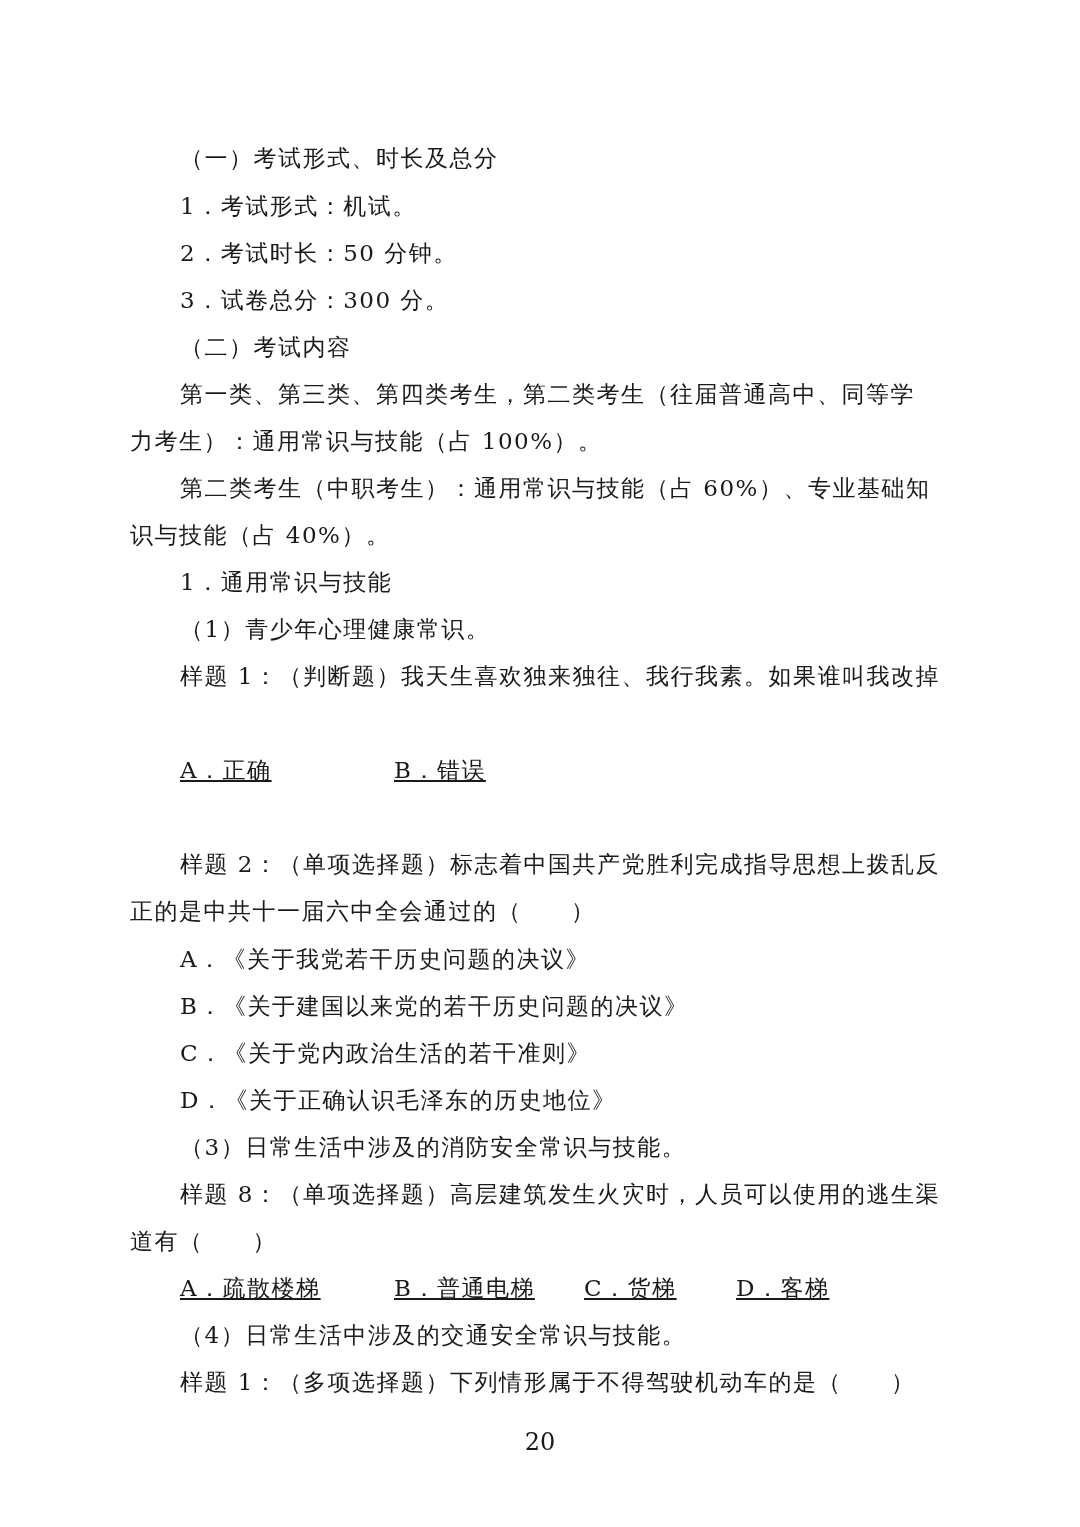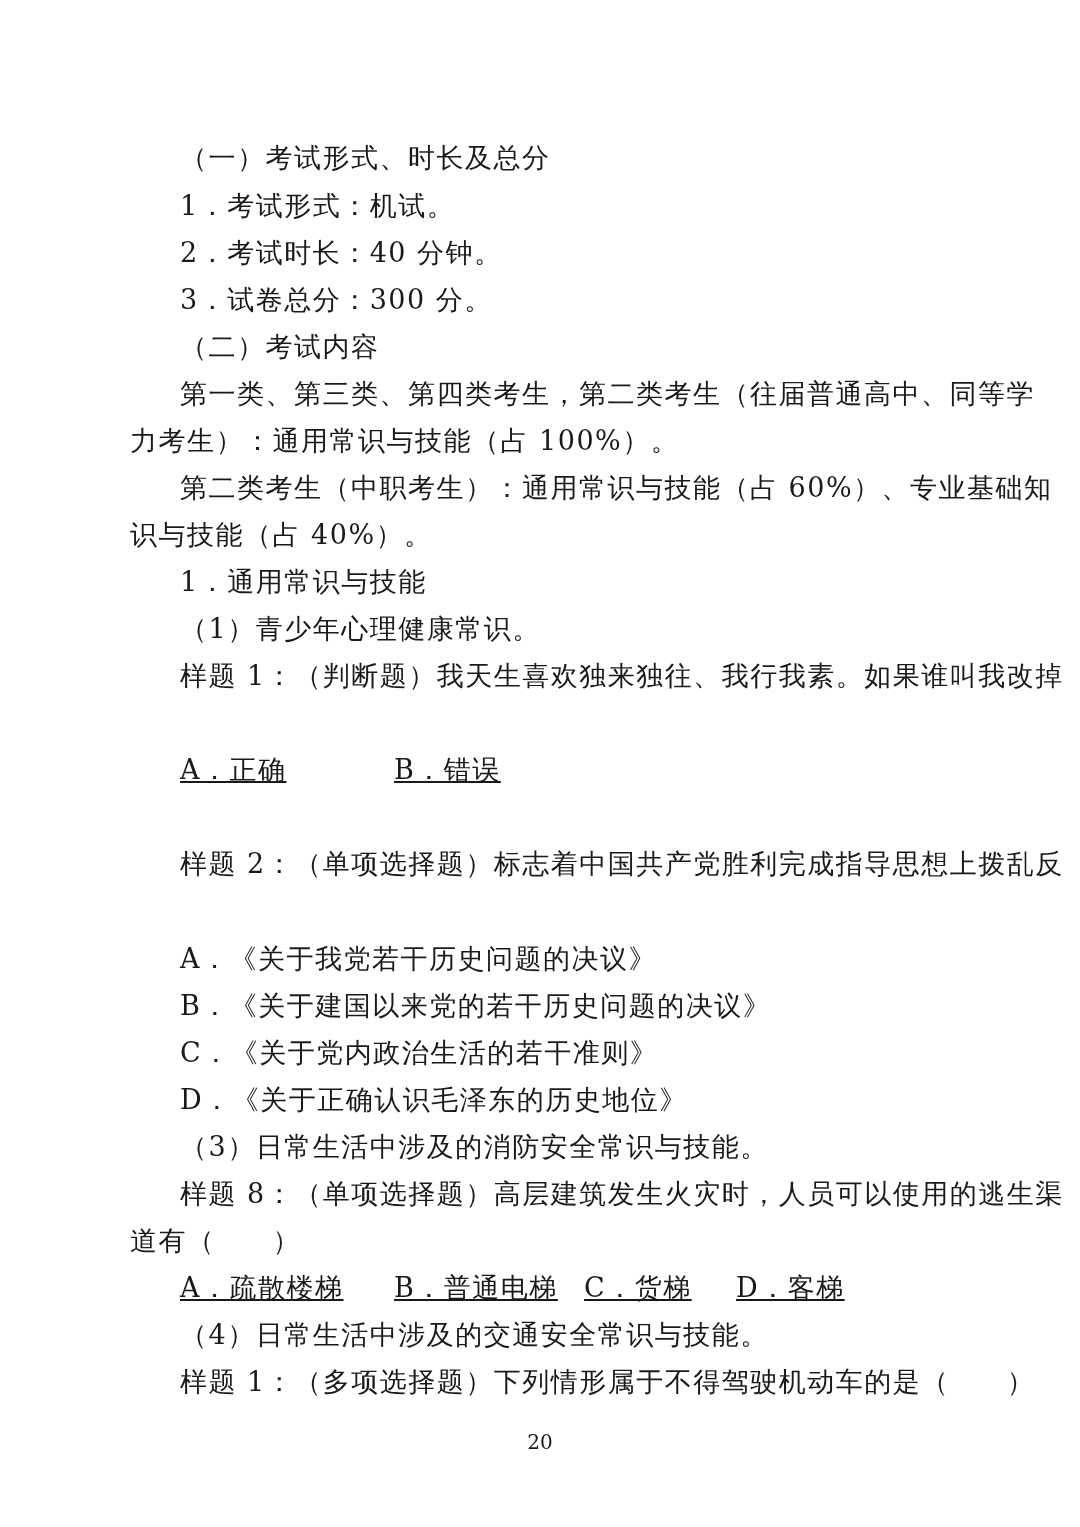--- a/index.html
+++ b/index.html
@@ -4,53 +4,54 @@
 <style>
   html, body { margin: 0; padding: 0; background: #ffffff; }
   body {
     width: 1080px; height: 1527px; position: relative; overflow: hidden;
     font-family: "DejaVu Serif", "Liberation Serif", serif;
     color: #1a1a1a;
   }
   .page { position: absolute; left: 0; top: 0; width: 1080px; height: 1527px; }
   .line {
     position: absolute;
-    font-size: 27px;
+    font-size: 23px;
     line-height: 30px;
     white-space: nowrap;
     letter-spacing: 1.5px;
   }
   .opts { display: flex; text-decoration: underline; }
   .opt { display: inline-block; }
   .page-number {
     position: absolute; left: 0; width: 1080px; text-align: center;
-    top: 1430px; font-size: 20px; line-height: 24px;
+    top: 1430px; font-size: 24px; line-height: 24px;
   }
 </style>
 </head>
 <body>
 
 <div class="page">
   <div class="line" style="left:180px;top:143px">（一）考试形式、时长及总分</div>
   <div class="line" style="left:180px;top:191px">1．考试形式：机试。</div>
-  <div class="line" style="left:180px;top:238px">2．考试时长：40 分钟。</div>
+  <div class="line" style="left:180px;top:238px">2．考试时长：50 分钟。</div>
   <div class="line" style="left:180px;top:285px">3．试卷总分：300 分。</div>
   <div class="line" style="left:180px;top:332px">（二）考试内容</div>
   <div class="line" style="left:180px;top:379px">第一类、第三类、第四类考生，第二类考生（往届普通高中、同等学</div>
   <div class="line" style="left:130px;top:426px">力考生）：通用常识与技能（占 100%）。</div>
   <div class="line" style="left:180px;top:473px">第二类考生（中职考生）：通用常识与技能（占 60%）、专业基础知</div>
   <div class="line" style="left:130px;top:520px">识与技能（占 40%）。</div>
   <div class="line" style="left:180px;top:567px">1．通用常识与技能</div>
   <div class="line" style="left:180px;top:614px">（1）青少年心理健康常识。</div>
   <div class="line" style="left:180px;top:661px">样题 1：（判断题）我天生喜欢独来独往、我行我素。如果谁叫我改掉</div>
   <div class="line opts" style="left:180px;top:755px">
     <span class="opt" style="width:214px">A．正确</span>
     <span class="opt">B．错误</span>
   </div>
   <div class="line" style="left:180px;top:849px">样题 2：（单项选择题）标志着中国共产党胜利完成指导思想上拨乱反</div>
+  <div class="line" style="left:130px;top:896px">正的是中共十一届六中全会通过的（　　）</div>
   <div class="line" style="left:180px;top:944px">A．《关于我党若干历史问题的决议》</div>
   <div class="line" style="left:180px;top:991px">B．《关于建国以来党的若干历史问题的决议》</div>
   <div class="line" style="left:180px;top:1038px">C．《关于党内政治生活的若干准则》</div>
   <div class="line" style="left:180px;top:1085px">D．《关于正确认识毛泽东的历史地位》</div>
   <div class="line" style="left:180px;top:1132px">（3）日常生活中涉及的消防安全常识与技能。</div>
   <div class="line" style="left:180px;top:1179px">样题 8：（单项选择题）高层建筑发生火灾时，人员可以使用的逃生渠</div>
   <div class="line" style="left:130px;top:1226px">道有（　　）</div>
   <div class="line opts" style="left:180px;top:1273px">
     <span class="opt" style="width:214px">A．疏散楼梯</span>
     <span class="opt" style="width:190px">B．普通电梯</span>

